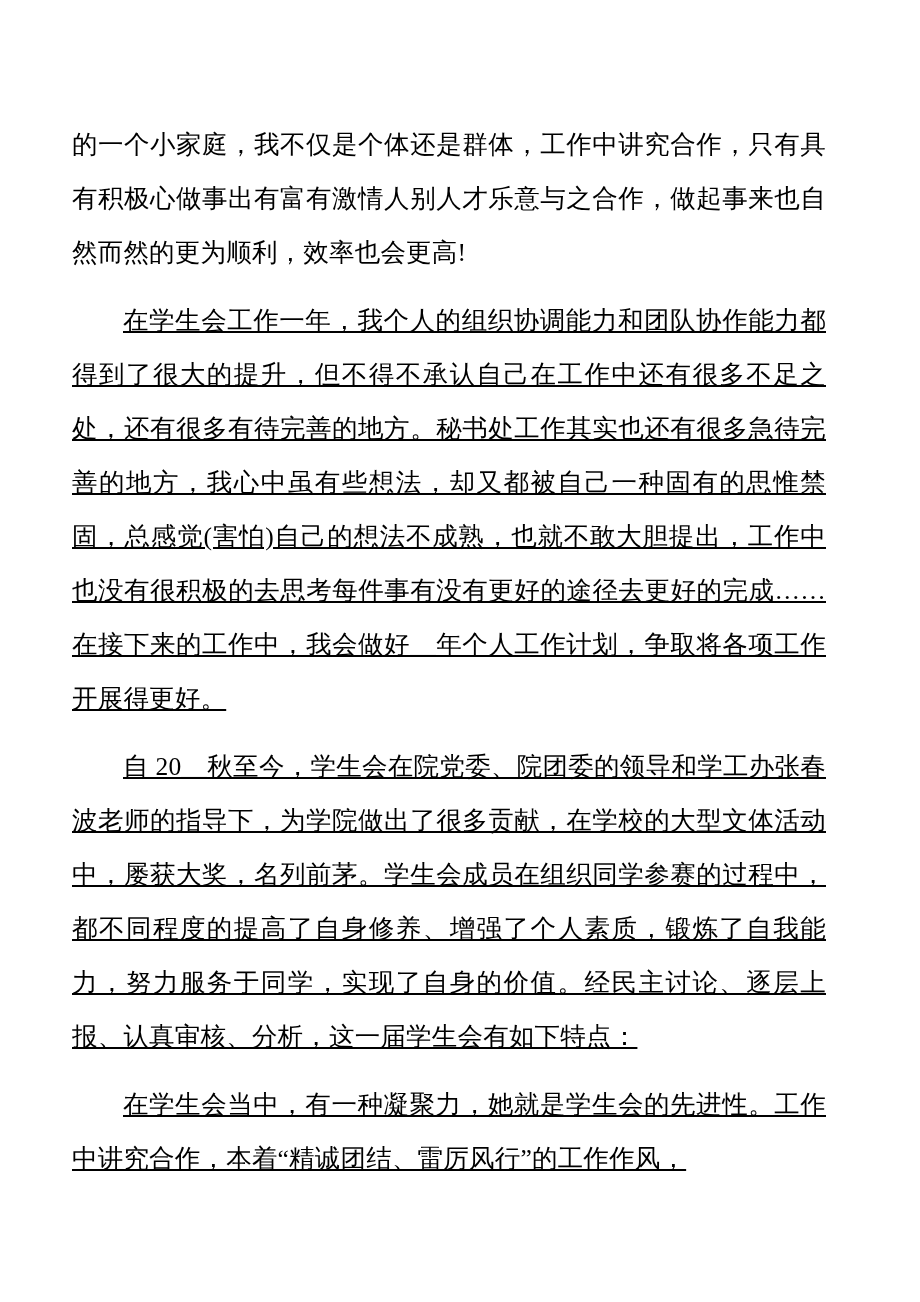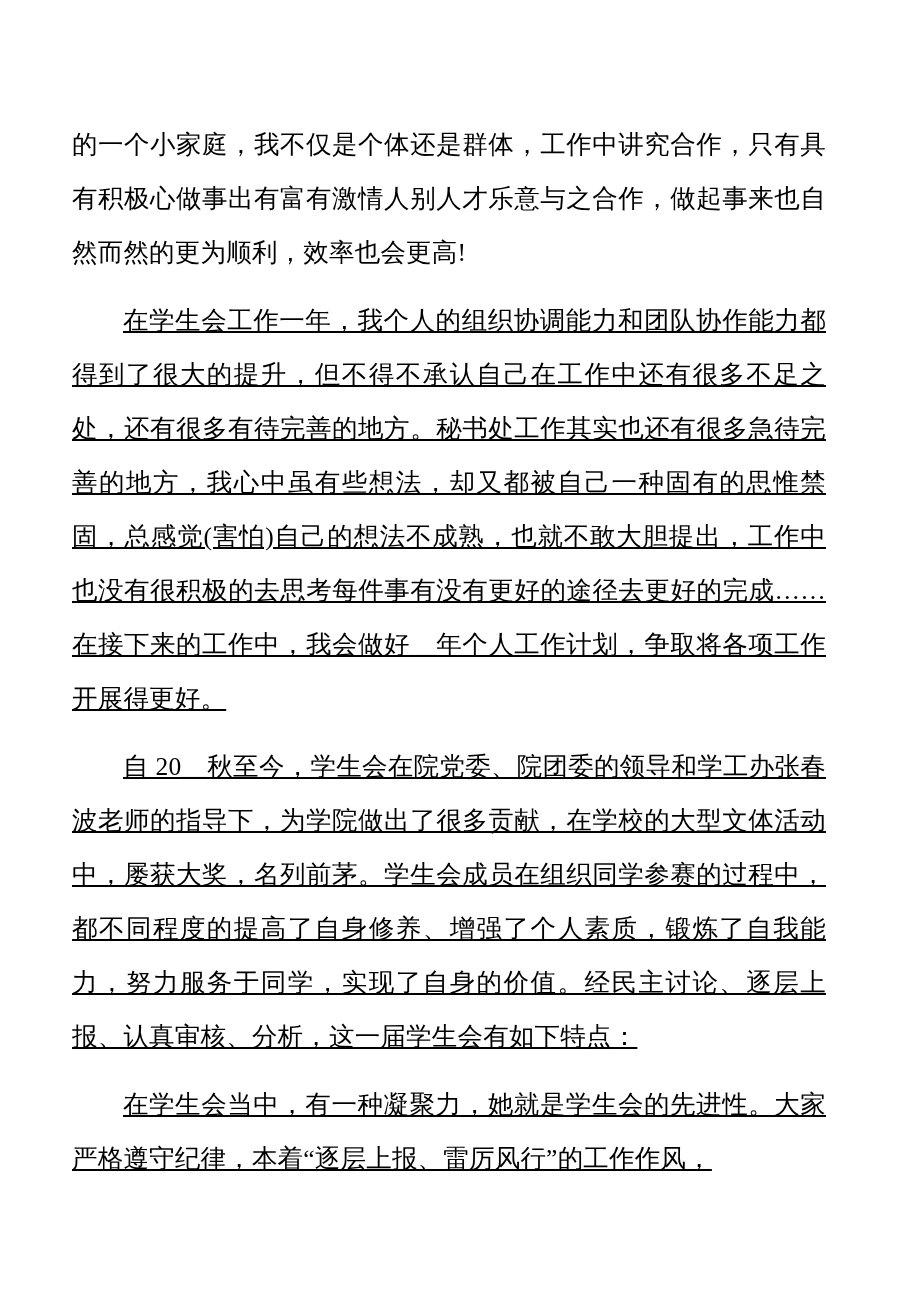--- a/index.html
+++ b/index.html
@@ -39,15 +39,15 @@
   }
 </style>
 </head>
 <body>
 
 <div class="page">
   <div class="doc-body">
     <p class="para">的一个小家庭，我不仅是个体还是群体，工作中讲究合作，只有具有积极心做事出有富有激情人别人才乐意与之合作，做起事来也自然而然的更为顺利，效率也会更高!</p>
     <p class="para indent">在学生会工作一年，我个人的组织协调能力和团队协作能力都得到了很大的提升，但不得不承认自己在工作中还有很多不足之处，还有很多有待完善的地方。秘书处工作其实也还有很多急待完善的地方，我心中虽有些想法，却又都被自己一种固有的思惟禁固，总感觉(害怕)自己的想法不成熟，也就不敢大胆提出，工作中也没有很积极的去思考每件事有没有更好的途径去更好的完成……在接下来的工作中，我会做好__年个人工作计划，争取将各项工作开展得更好。</p>
     <p class="para indent">自 20__秋至今，学生会在院党委、院团委的领导和学工办张春波老师的指导下，为学院做出了很多贡献，在学校的大型文体活动中，屡获大奖，名列前茅。学生会成员在组织同学参赛的过程中，都不同程度的提高了自身修养、增强了个人素质，锻炼了自我能力，努力服务于同学，实现了自身的价值。经民主讨论、逐层上报、认真审核、分析，这一届学生会有如下特点：</p>
-    <p class="para indent">在学生会当中，有一种凝聚力，她就是学生会的先进性。大家严格遵守纪律，本着“逐层上报、雷厉风行”的工作作风，</p>
+    <p class="para indent">在学生会当中，有一种凝聚力，她就是学生会的先进性。工作中讲究合作，本着“精诚团结、雷厉风行”的工作作风，</p>
   </div>
 </div>
 
 </body></html>

